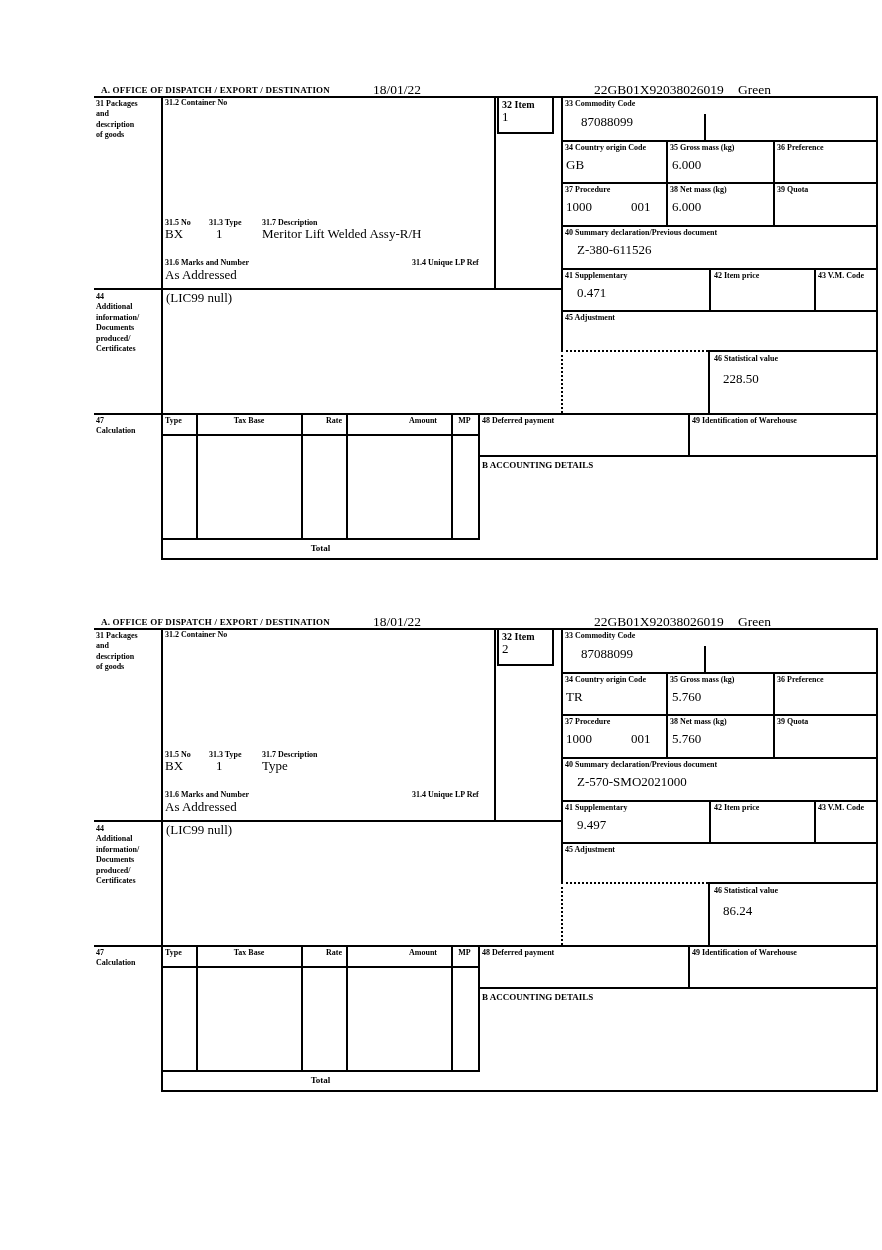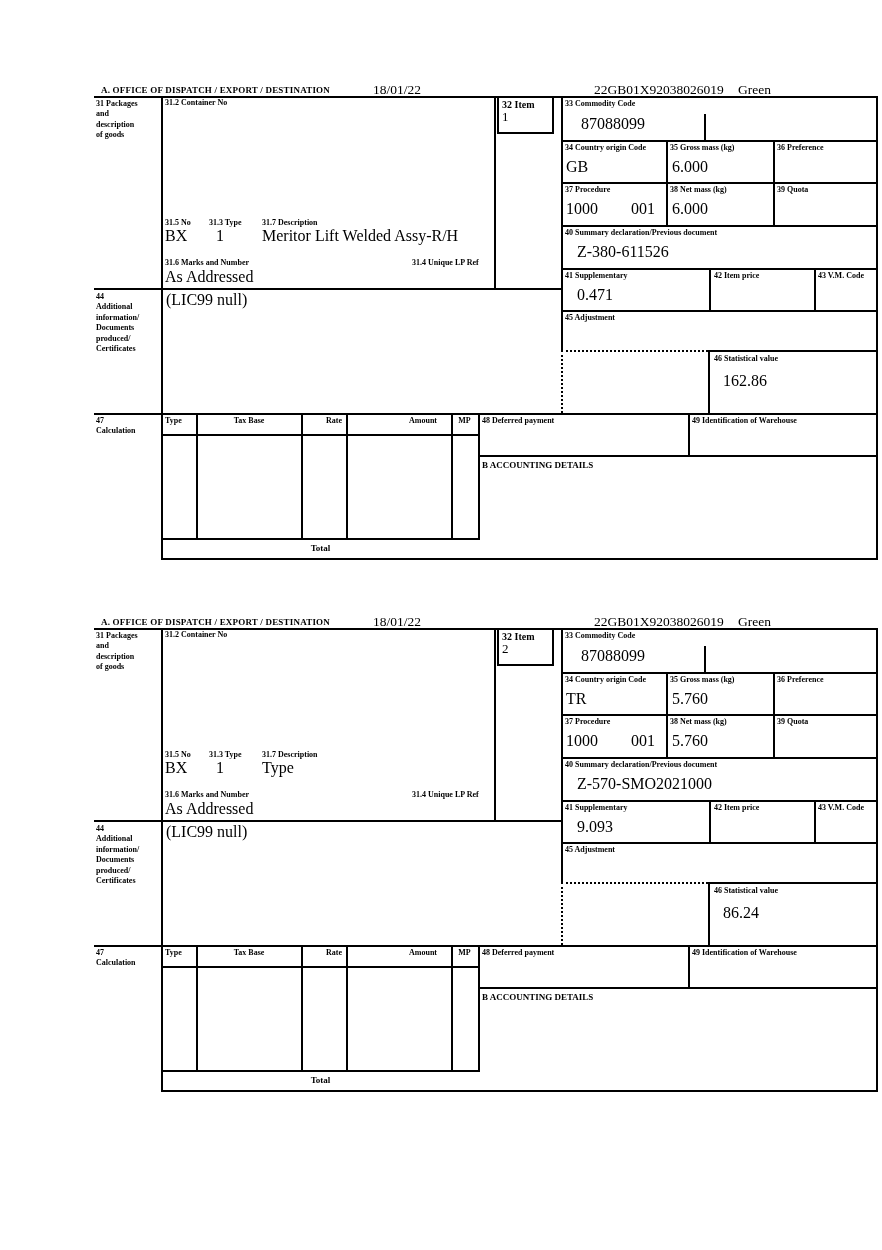--- a/index.html
+++ b/index.html
@@ -11,21 +11,21 @@
   }
   #page { position:relative; width:882px; height:1250px; background:#fff; overflow:hidden; }
   .block { position:absolute; left:94px; width:786px; height:480px; }
   .block:nth-of-type(1){ top:82px; }
   .block:nth-of-type(2){ top:614px; }
   .hl { position:absolute; height:2px; background:#000; }
   .vl { position:absolute; width:2px; background:#000; }
   .hl.dot { height:0; background:none; border-top:2px dotted #000; }
   .vl.dot { width:0; background:none; border-left:2px dotted #000; }
   .lbl { position:absolute; font-size:8px; font-weight:bold; line-height:1.3; white-space:pre-line; }
-  .val { position:absolute; font-size:16px; line-height:1.1; white-space:pre;text-align:right; }
+  .val { position:absolute; font-size:13px; line-height:1.1; white-space:pre;text-align:right; }
   .sec { position:absolute; font-size:9px; font-weight:bold; letter-spacing:.2px; white-space:nowrap; }
   .hdrval { position:absolute; font-size:13.5px; white-space:nowrap; }
   .b32box { position:absolute; left:403px; top:14px; width:57px; height:38px; border:2px solid #000; padding:1px 3px; }
   .b32box .t { font-size:10px; font-weight:bold; display:block; }
   .b32box .v { font-size:13px; display:block; margin-top:-1px; }
   .thead { position:absolute; top:334px; font-size:8px; font-weight:bold; }
   .c { text-align:center; } .r { text-align:right; }
   .btot { position:absolute; left:67px; top:461px; width:319px; text-align:center; font-size:9px; font-weight:bold; }
   .bacct { position:absolute; left:388px; top:378px; font-size:9px; font-weight:bold; }
 </style>
@@ -121,21 +121,21 @@
   <div class="val" style="left:483px;top:161px">Z-380-611526</div>
 
   <div class="lbl" style="left:471px;top:189px">41 Supplementary</div>
   <div class="val" style="left:483px;top:204px">0.471</div>
   <div class="lbl" style="left:620px;top:189px">42 Item price</div>
   <div class="lbl" style="left:724px;top:189px">43 V.M. Code</div>
 
   <div class="lbl" style="left:471px;top:231px">45 Adjustment</div>
 
   <div class="lbl" style="left:620px;top:272px">46 Statistical value</div>
-  <div class="val" style="left:629px;top:290px">162.86</div>
+  <div class="val" style="left:629px;top:290px">228.50</div>
 
   <div class="val" style="left:72px;top:209px">(LIC99 null)</div>
 
   <div class="thead" style="left:71px;width:30px">Type</div>
   <div class="thead c" style="left:103px;width:104px">Tax Base</div>
   <div class="thead r" style="left:208px;width:42px;padding-right:2px">Rate</div>
   <div class="thead r" style="left:253px;width:102px;padding-right:12px">Amount</div>
   <div class="thead c" style="left:358px;width:25px">MP</div>
   <div class="btot">Total</div>
 
@@ -226,21 +226,21 @@
   <div class="val" style="left:472px;top:118px">1000</div>
   <div class="val" style="left:537px;top:118px">001</div>
   <div class="lbl" style="left:576px;top:103px">38 Net mass (kg)</div>
   <div class="val" style="left:578px;top:118px">5.760</div>
   <div class="lbl" style="left:683px;top:103px">39 Quota</div>
 
   <div class="lbl" style="left:471px;top:146px">40 Summary declaration/Previous document</div>
   <div class="val" style="left:483px;top:161px">Z-570-SMO2021000</div>
 
   <div class="lbl" style="left:471px;top:189px">41 Supplementary</div>
-  <div class="val" style="left:483px;top:204px">9.093</div>
+  <div class="val" style="left:483px;top:204px">9.497</div>
   <div class="lbl" style="left:620px;top:189px">42 Item price</div>
   <div class="lbl" style="left:724px;top:189px">43 V.M. Code</div>
 
   <div class="lbl" style="left:471px;top:231px">45 Adjustment</div>
 
   <div class="lbl" style="left:620px;top:272px">46 Statistical value</div>
   <div class="val" style="left:629px;top:290px">86.24</div>
 
   <div class="val" style="left:72px;top:209px">(LIC99 null)</div>
 

